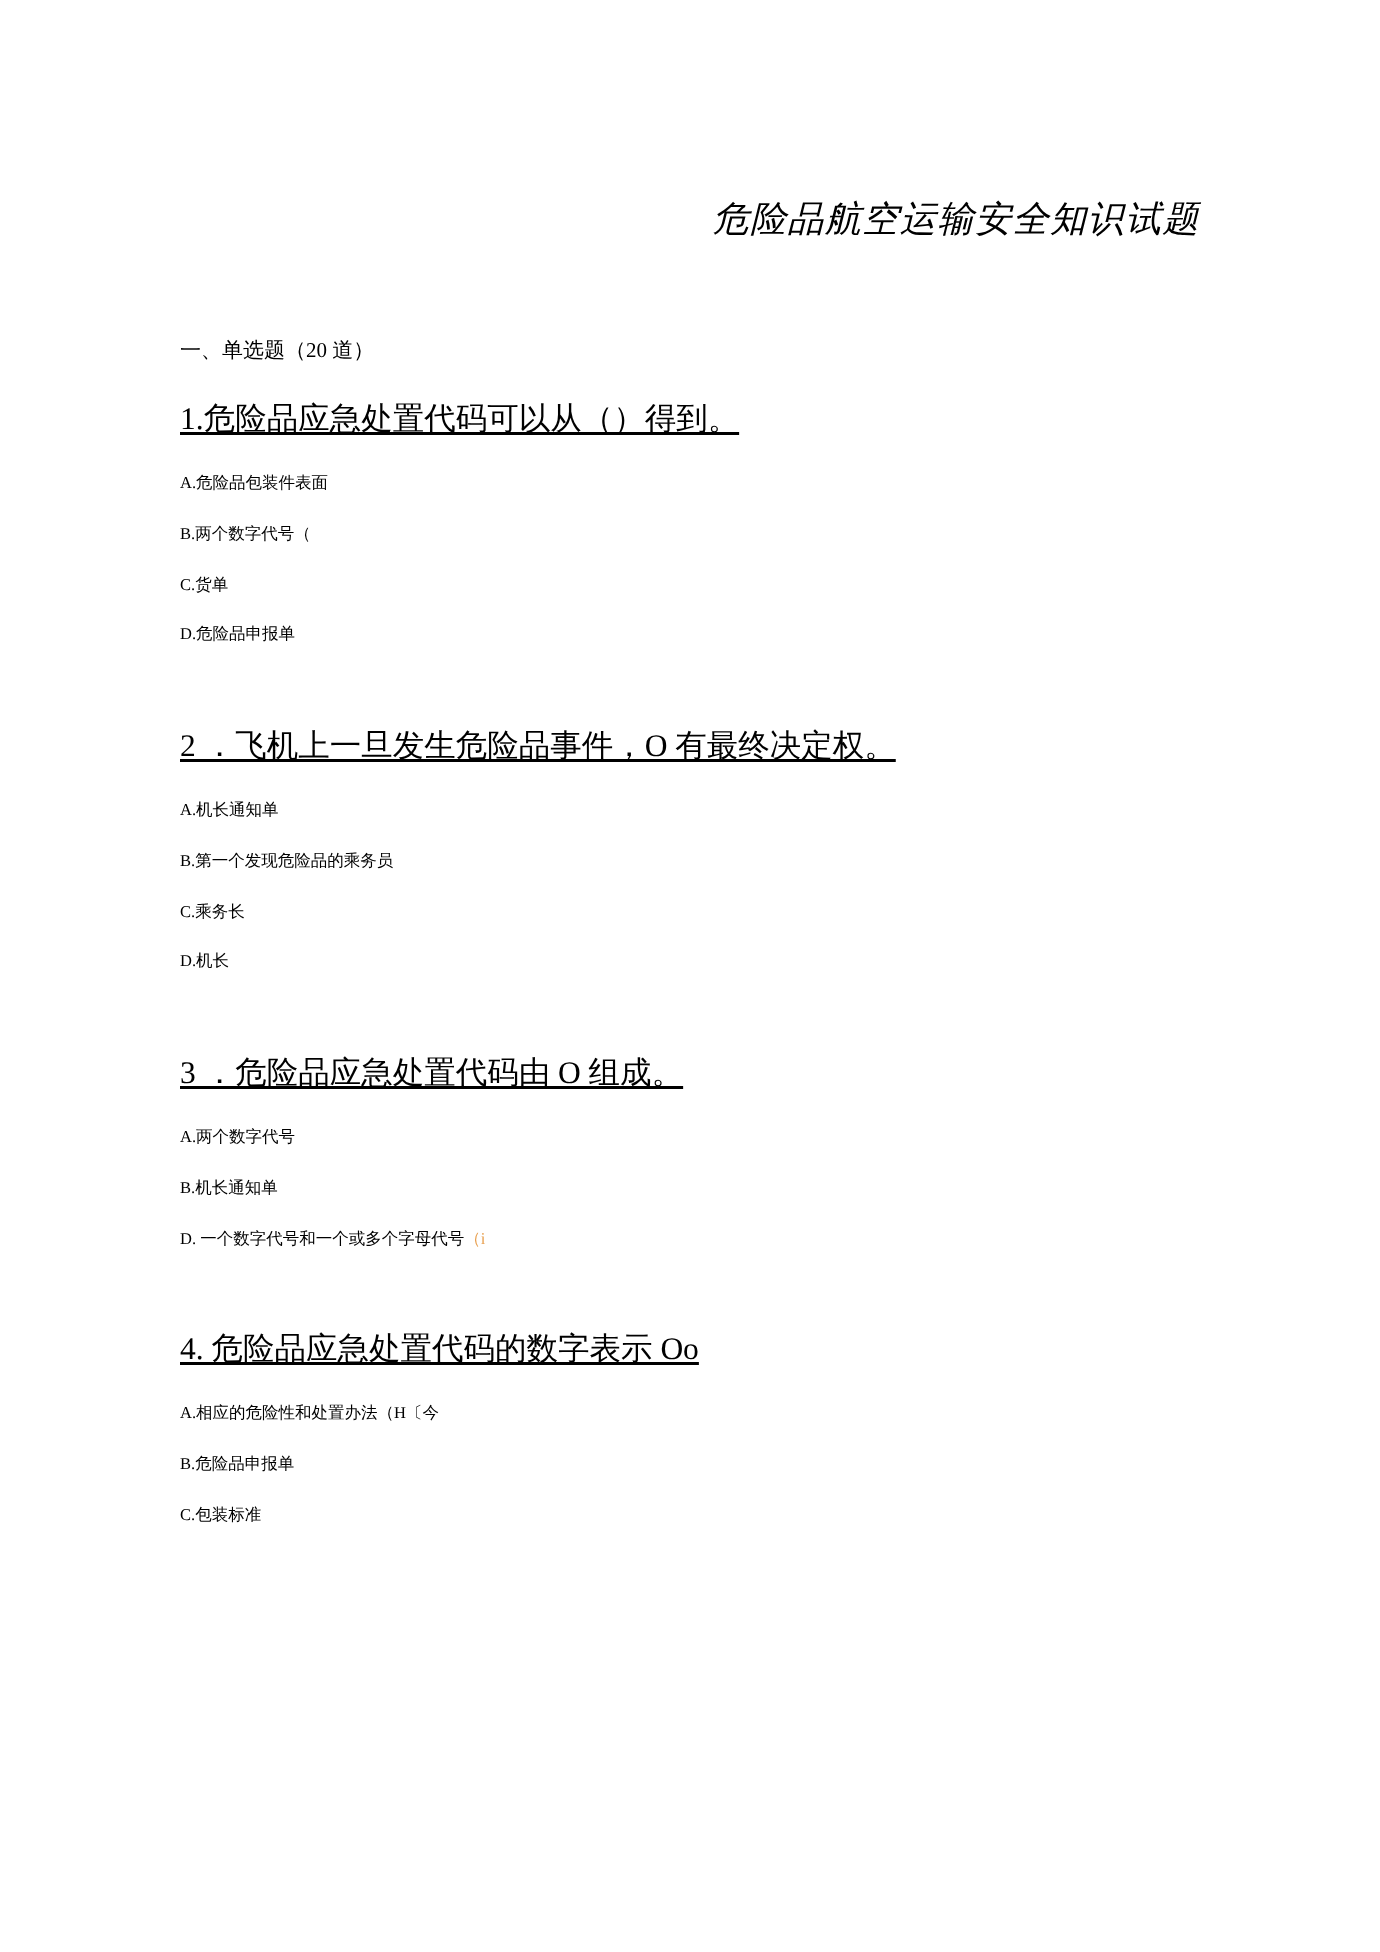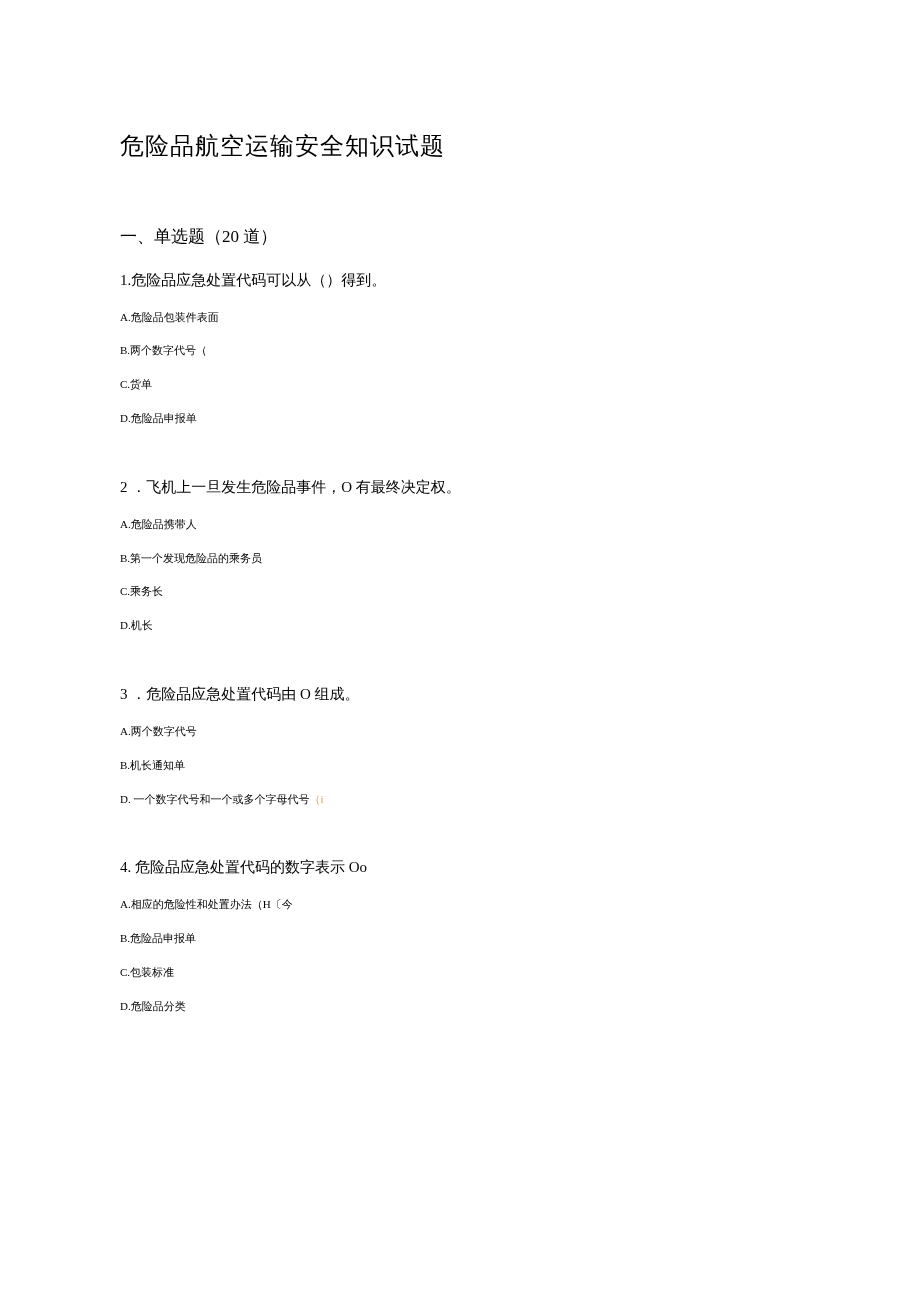--- a/index.html
+++ b/index.html
@@ -7,38 +7,40 @@
       padding: 0;
       background: #ffffff;
       font-family: "SimSun", "宋体", serif;
       width: 920px;
     }
     .page {
       padding: 130px 120px 100px 120px;
       box-sizing: border-box;
     }
     .title {
-      text-align: left;
+      text-align: right;
       font-size: 24px;
       font-weight: normal;
       margin-bottom: 60px;
       letter-spacing: 1px;
+      font-style: italic;
     }
     .section-header {
-      font-size: 17px;
+      font-size: 14px;
       margin-bottom: 14px;
       line-height: 1.8;
     }
     .question-block {
       margin-bottom: 45px;
     }
     .question-text {
-      font-size: 15px;
+      font-size: 21px;
       margin-bottom: 14px;
       line-height: 1.8;
+      text-decoration: underline;
     }
     .option {
       font-size: 11px;
       margin-bottom: 14px;
       line-height: 1.8;
     }
     .orange {
       color: #e8a050;
     }
   </style>
@@ -53,36 +55,35 @@
   <div class="question-block">
     <div class="question-text">1.危险品应急处置代码可以从（）得到。</div>
     <div class="option">A.危险品包装件表面</div>
     <div class="option">B.两个数字代号（</div>
     <div class="option">C.货单</div>
     <div class="option">D.危险品申报单</div>
   </div>
 
   <div class="question-block">
     <div class="question-text">2 ．飞机上一旦发生危险品事件，O 有最终决定权。</div>
-    <div class="option">A.危险品携带人</div>
+    <div class="option">A.机长通知单</div>
     <div class="option">B.第一个发现危险品的乘务员</div>
     <div class="option">C.乘务长</div>
     <div class="option">D.机长</div>
   </div>
 
   <div class="question-block">
     <div class="question-text">3 ．危险品应急处置代码由 O 组成。</div>
     <div class="option">A.两个数字代号</div>
     <div class="option">B.机长通知单</div>
     <div class="option">
       <span>D.   一个数字代号和一个或多个字母代号</span><span class="orange">（i</span>
     </div>
   </div>
 
   <div class="question-block">
     <div class="question-text">4. 危险品应急处置代码的数字表示 Oo</div>
     <div class="option">A.相应的危险性和处置办法（H〔今</div>
     <div class="option">B.危险品申报单</div>
     <div class="option">C.包装标准</div>
-    <div class="option">D.危险品分类</div>
   </div>
 
 </div>
 
 </body></html>

